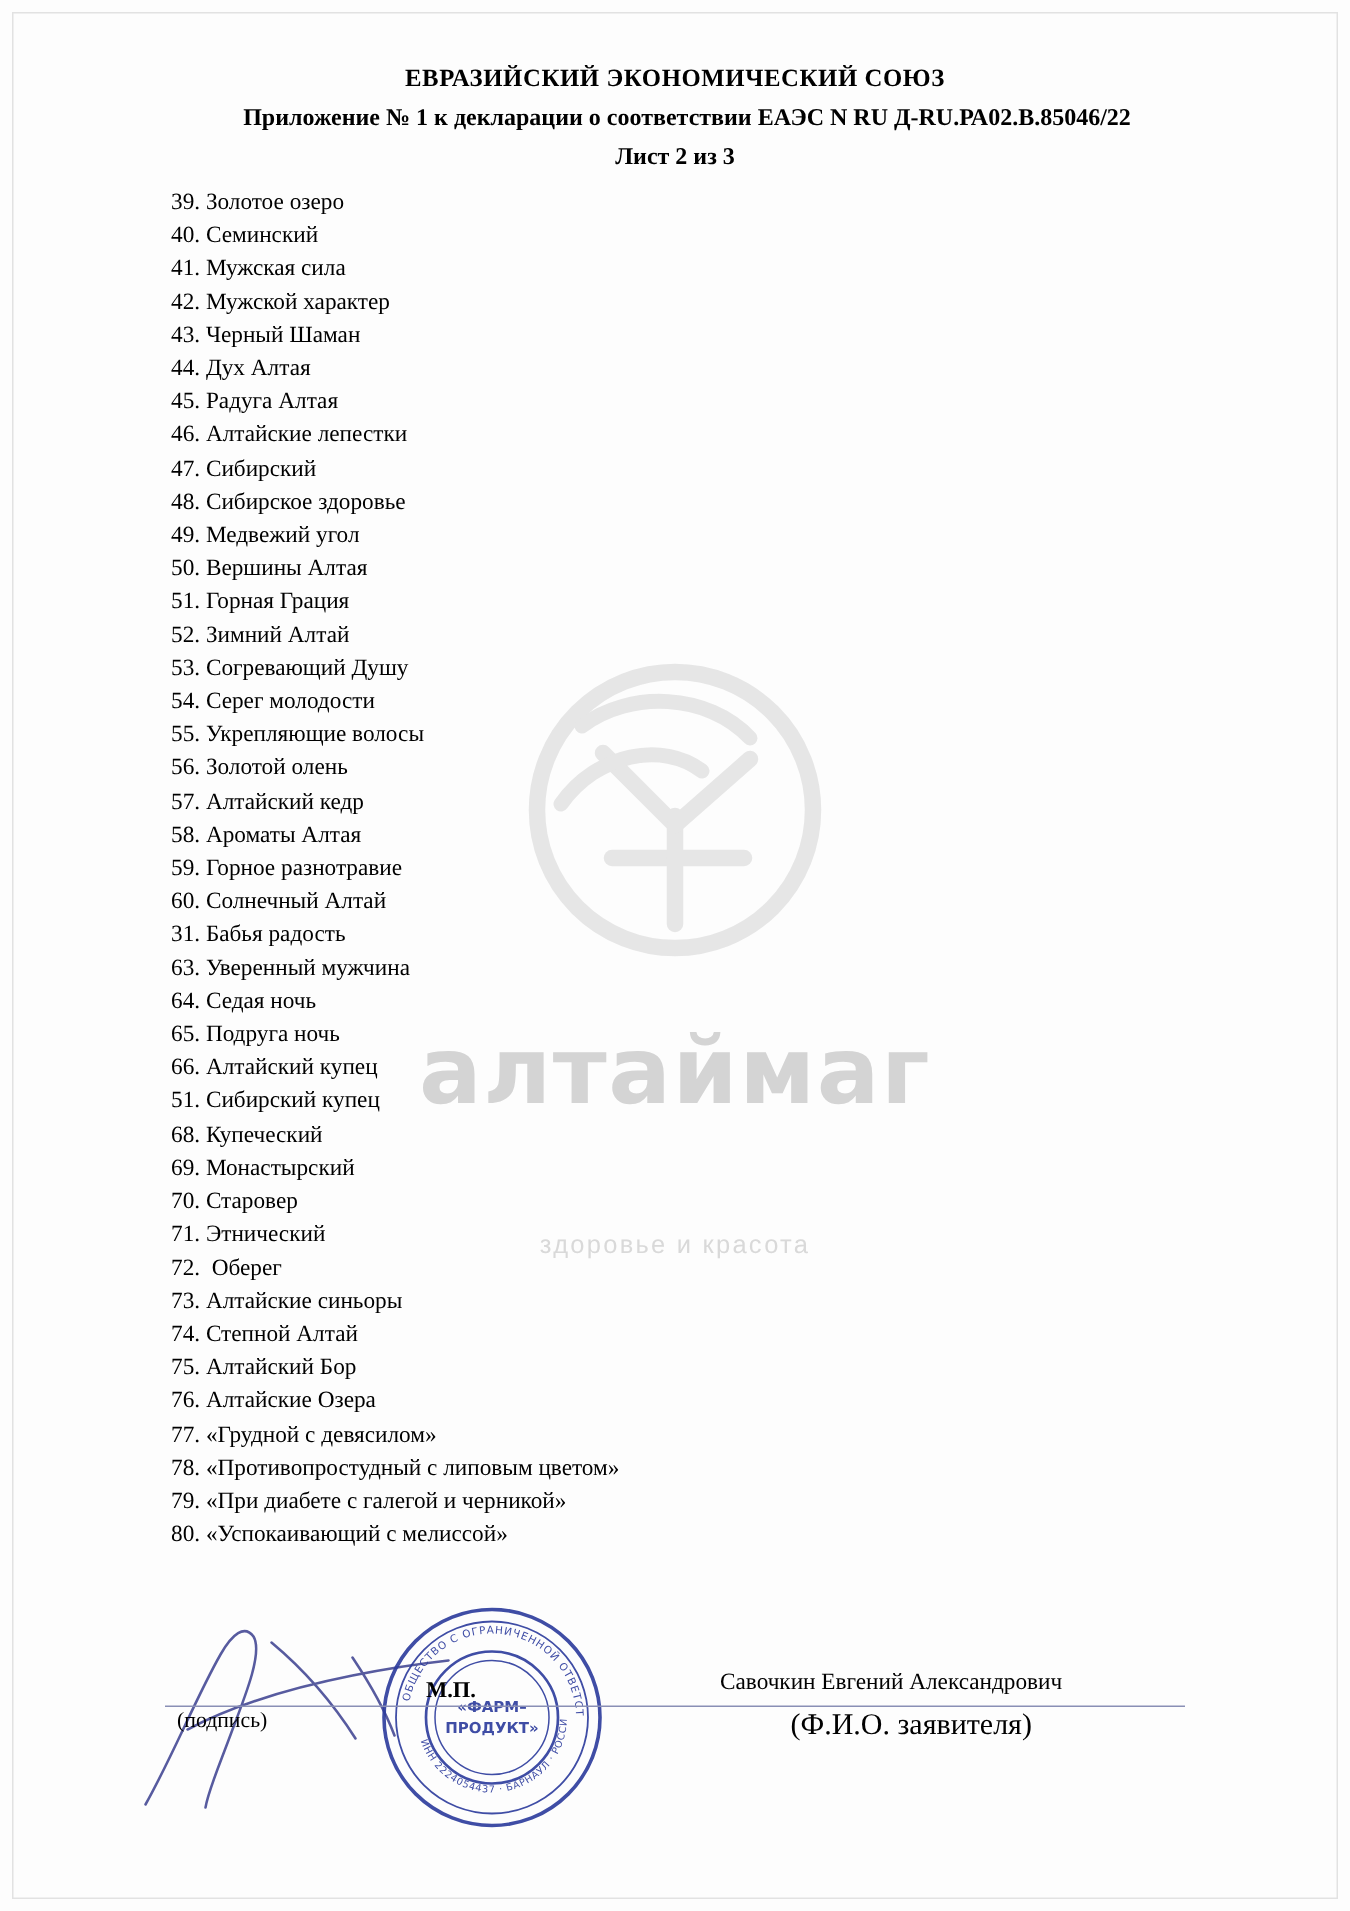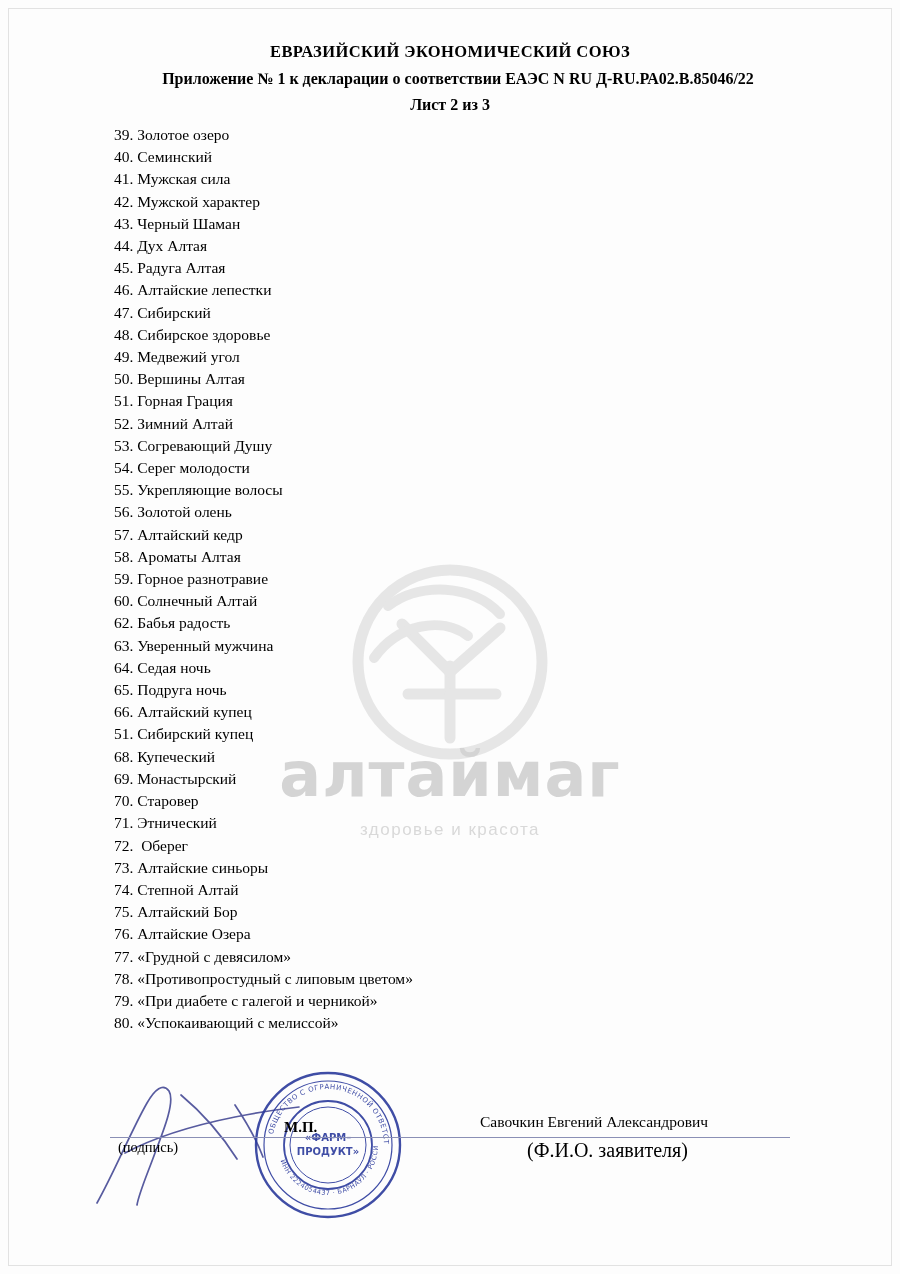--- a/index.html
+++ b/index.html
@@ -34,21 +34,21 @@
   
   .watermark {
     position: absolute;
     left: 0;
     top: 440px;
     width: 900px;
     height: 400px;
     display: flex;
     flex-direction: column;
     align-items: center;
-    justify-content: flex-end;
+    justify-content: space-between;
     pointer-events: none;
     z-index: 0;
   }
   .wm-logo {
     width: 200px;
     height: 200px;
     opacity: 0.55;
   }
   .wm-title {
     font-family: "DejaVu Sans", sans-serif;
@@ -211,21 +211,21 @@
       <li>51. Горная Грация</li>
       <li>52. Зимний Алтай</li>
       <li>53. Согревающий Душу</li>
       <li>54. Серег молодости</li>
       <li>55. Укрепляющие волосы</li>
       <li>56. Золотой олень</li>
       <li>57. Алтайский кедр</li>
       <li>58. Ароматы Алтая</li>
       <li>59. Горное разнотравие</li>
       <li>60. Солнечный Алтай</li>
-      <li>62. Бабья радость</li>
+      <li>31. Бабья радость</li>
       <li>63. Уверенный мужчина</li>
       <li>64. Седая ночь</li>
       <li>65. Подруга ночь</li>
       <li>66. Алтайский купец</li>
       <li>51. Сибирский купец</li>
       <li>68. Купеческий</li>
       <li>69. Монастырский</li>
       <li>70. Старовер</li>
       <li>71. Этнический</li>
       <li>72.  Оберег</li>

